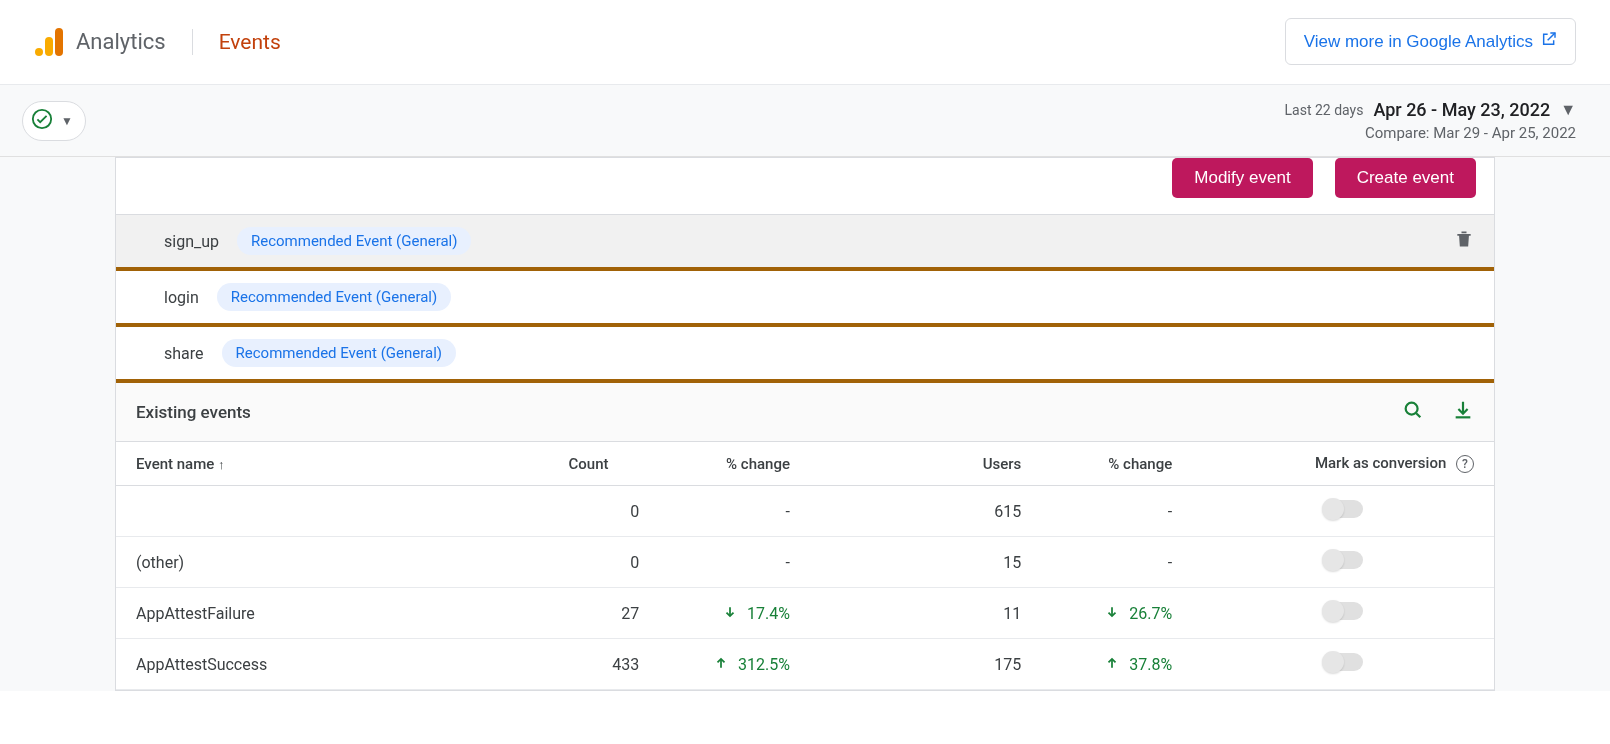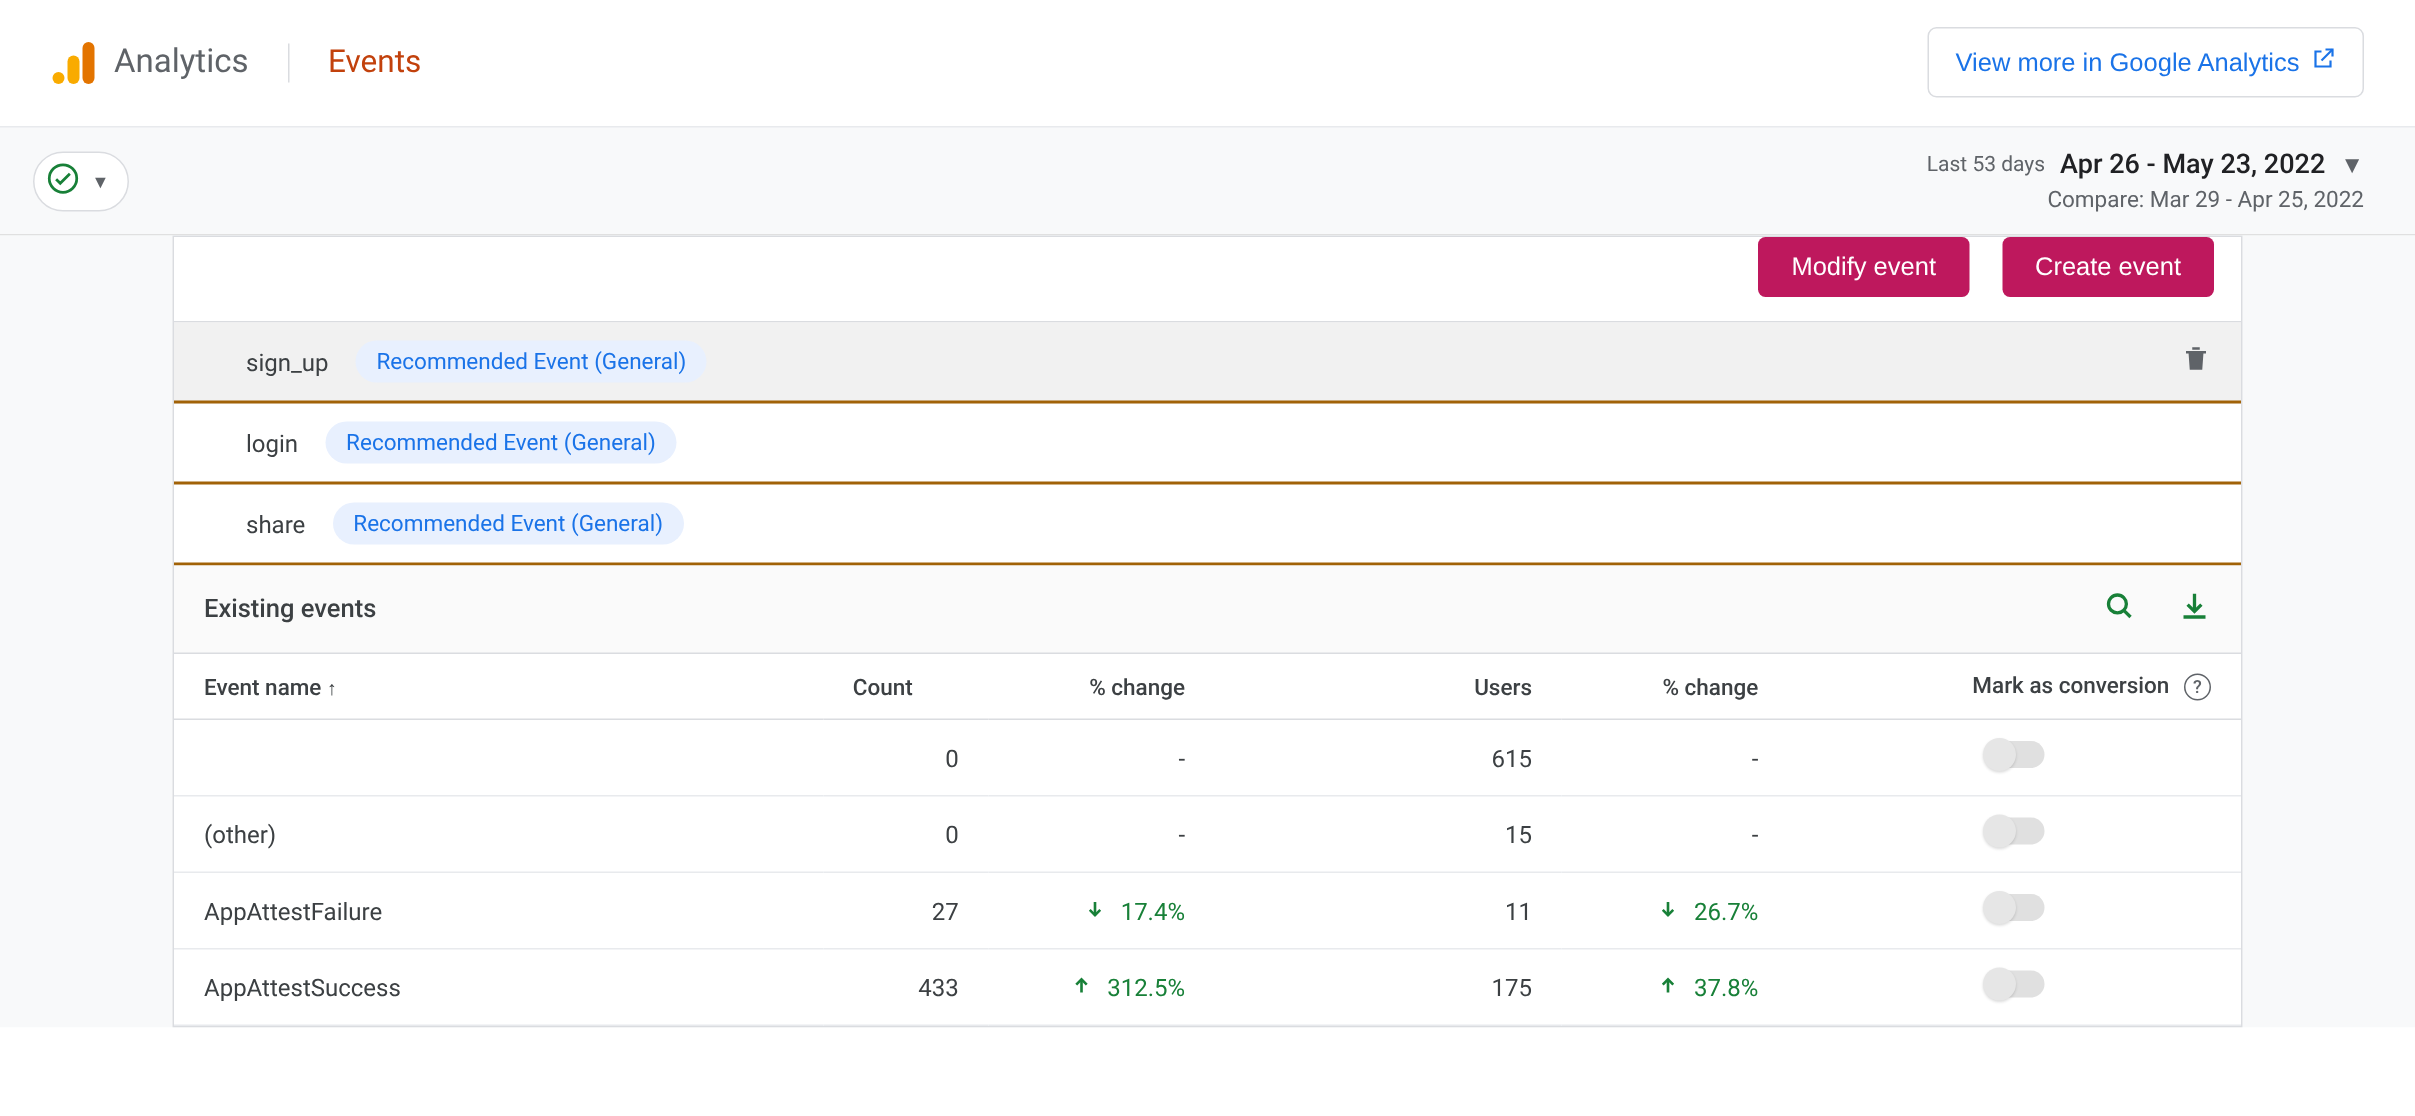--- a/index.html
+++ b/index.html
@@ -32,21 +32,21 @@
 
   .actions-row { display:flex; justify-content:flex-end; gap:22px; padding:0 18px 16px 18px; background:#fff; border-bottom:1px solid #dadce0; }
   .btn-primary { background:#be185d; color:#fff; border:none; border-radius:5px; padding:10px 22px; font-size:17px; font-weight:500; cursor:pointer; }
 
   .section-header { display:flex; align-items:center; justify-content:space-between; padding:14px 20px; border-bottom:1px solid #dadce0; background:#fafafa; }
   .section-title { font-size:17px; font-weight:500; color:#3c4043; display:flex; align-items:center; gap:8px; }
   .help-circle { width:18px; height:18px; border:1.5px solid #5f6368; border-radius:50%; display:inline-flex; align-items:center; justify-content:center; font-size:12px; color:#5f6368; }
   .section-actions { display:flex; gap:28px; align-items:center; }
   .icon-green { color:#188038; cursor:pointer; }
 
-  .rec-row { display:flex; align-items:center; justify-content:space-between; padding:12px 20px 12px 48px; border-bottom:2px solid #a16207; font-size:16px; }
+  .rec-row { display:flex; align-items:center; justify-content:space-between; padding:12px 20px 12px 48px; border-bottom:4px solid #a16207; font-size:16px; }
   .rec-row.alt { background:#f1f1f1; }
   .rec-left { display:flex; align-items:center; gap:18px; }
   .rec-name { color:#3c4043; }
   .rec-badge { background:#e8f0fe; color:#1a73e8; border-radius:14px; padding:5px 14px; font-size:15px; }
   .trash { color:#5f6368; cursor:pointer; }
 
   .existing-header { display:flex; align-items:center; justify-content:space-between; padding:16px 20px; border-bottom:1px solid #dadce0; background:#fafafa; }
   .existing-title { font-size:17px; font-weight:500; color:#3c4043; }
 
   table { width:100%; border-collapse:collapse; }
@@ -102,21 +102,21 @@
     <span>
       <svg width="22" height="22" viewBox="0 0 24 24" fill="none" stroke="#188038" stroke-width="2">
         <circle cx="12" cy="12" r="10"></circle>
           <path d="M7 12.5l3 3 7-7"></path>
       </svg>
     </span>
     <span class="chip-caret">▼</span>
   </div>
   <div class="date-block">
     <div class="date-line1">
-      <span class="date-prefix">Last 53 days</span>
+      <span class="date-prefix">Last 22 days</span>
       <span class="date-range">Apr 26 - May 23, 2022</span>
       <span class="date-caret">▼</span>
     </div>
     <div class="date-compare">Compare: Mar 29 - Apr 25, 2022</div>
   </div>
 </div>
 
 <div class="page">
   <div class="card">
 

